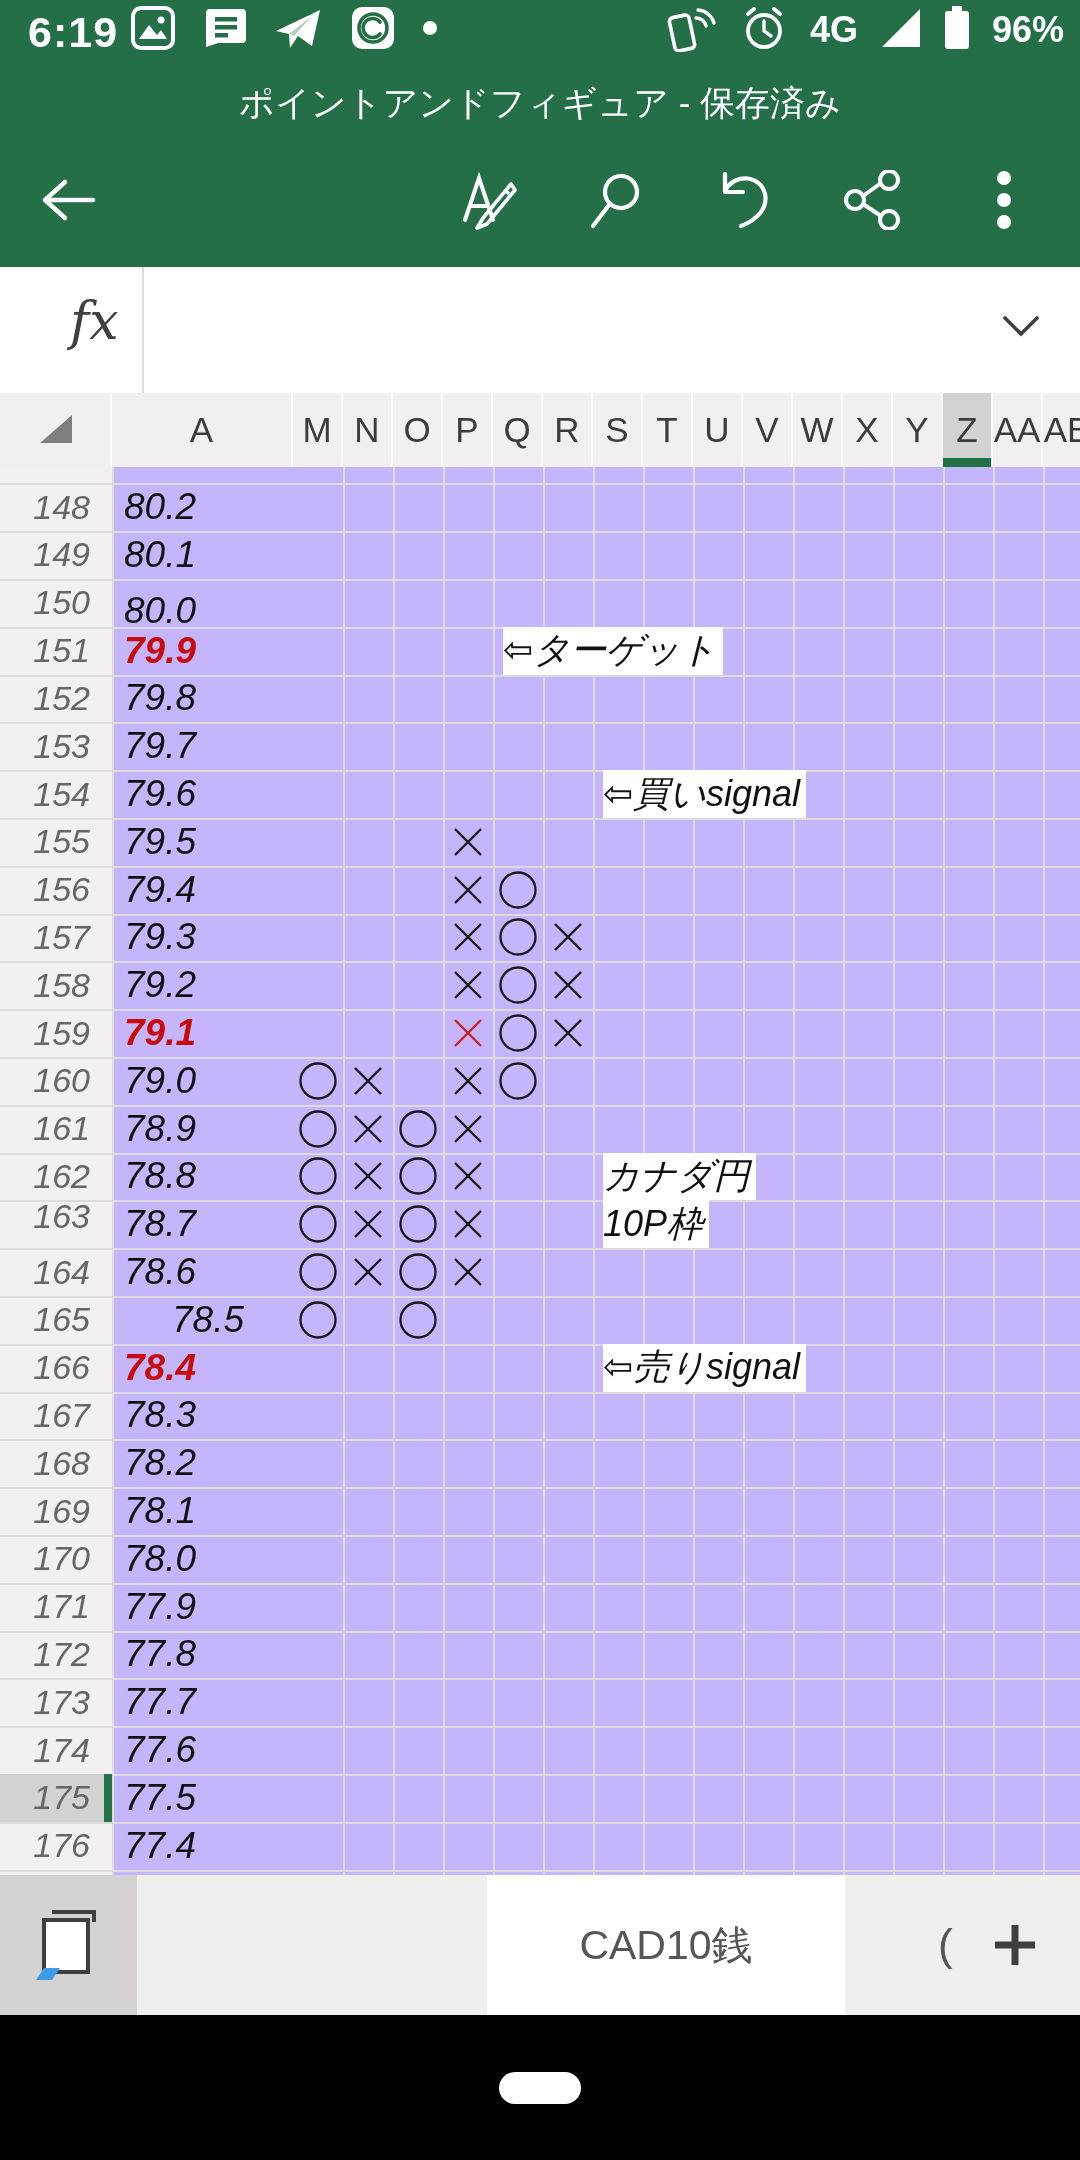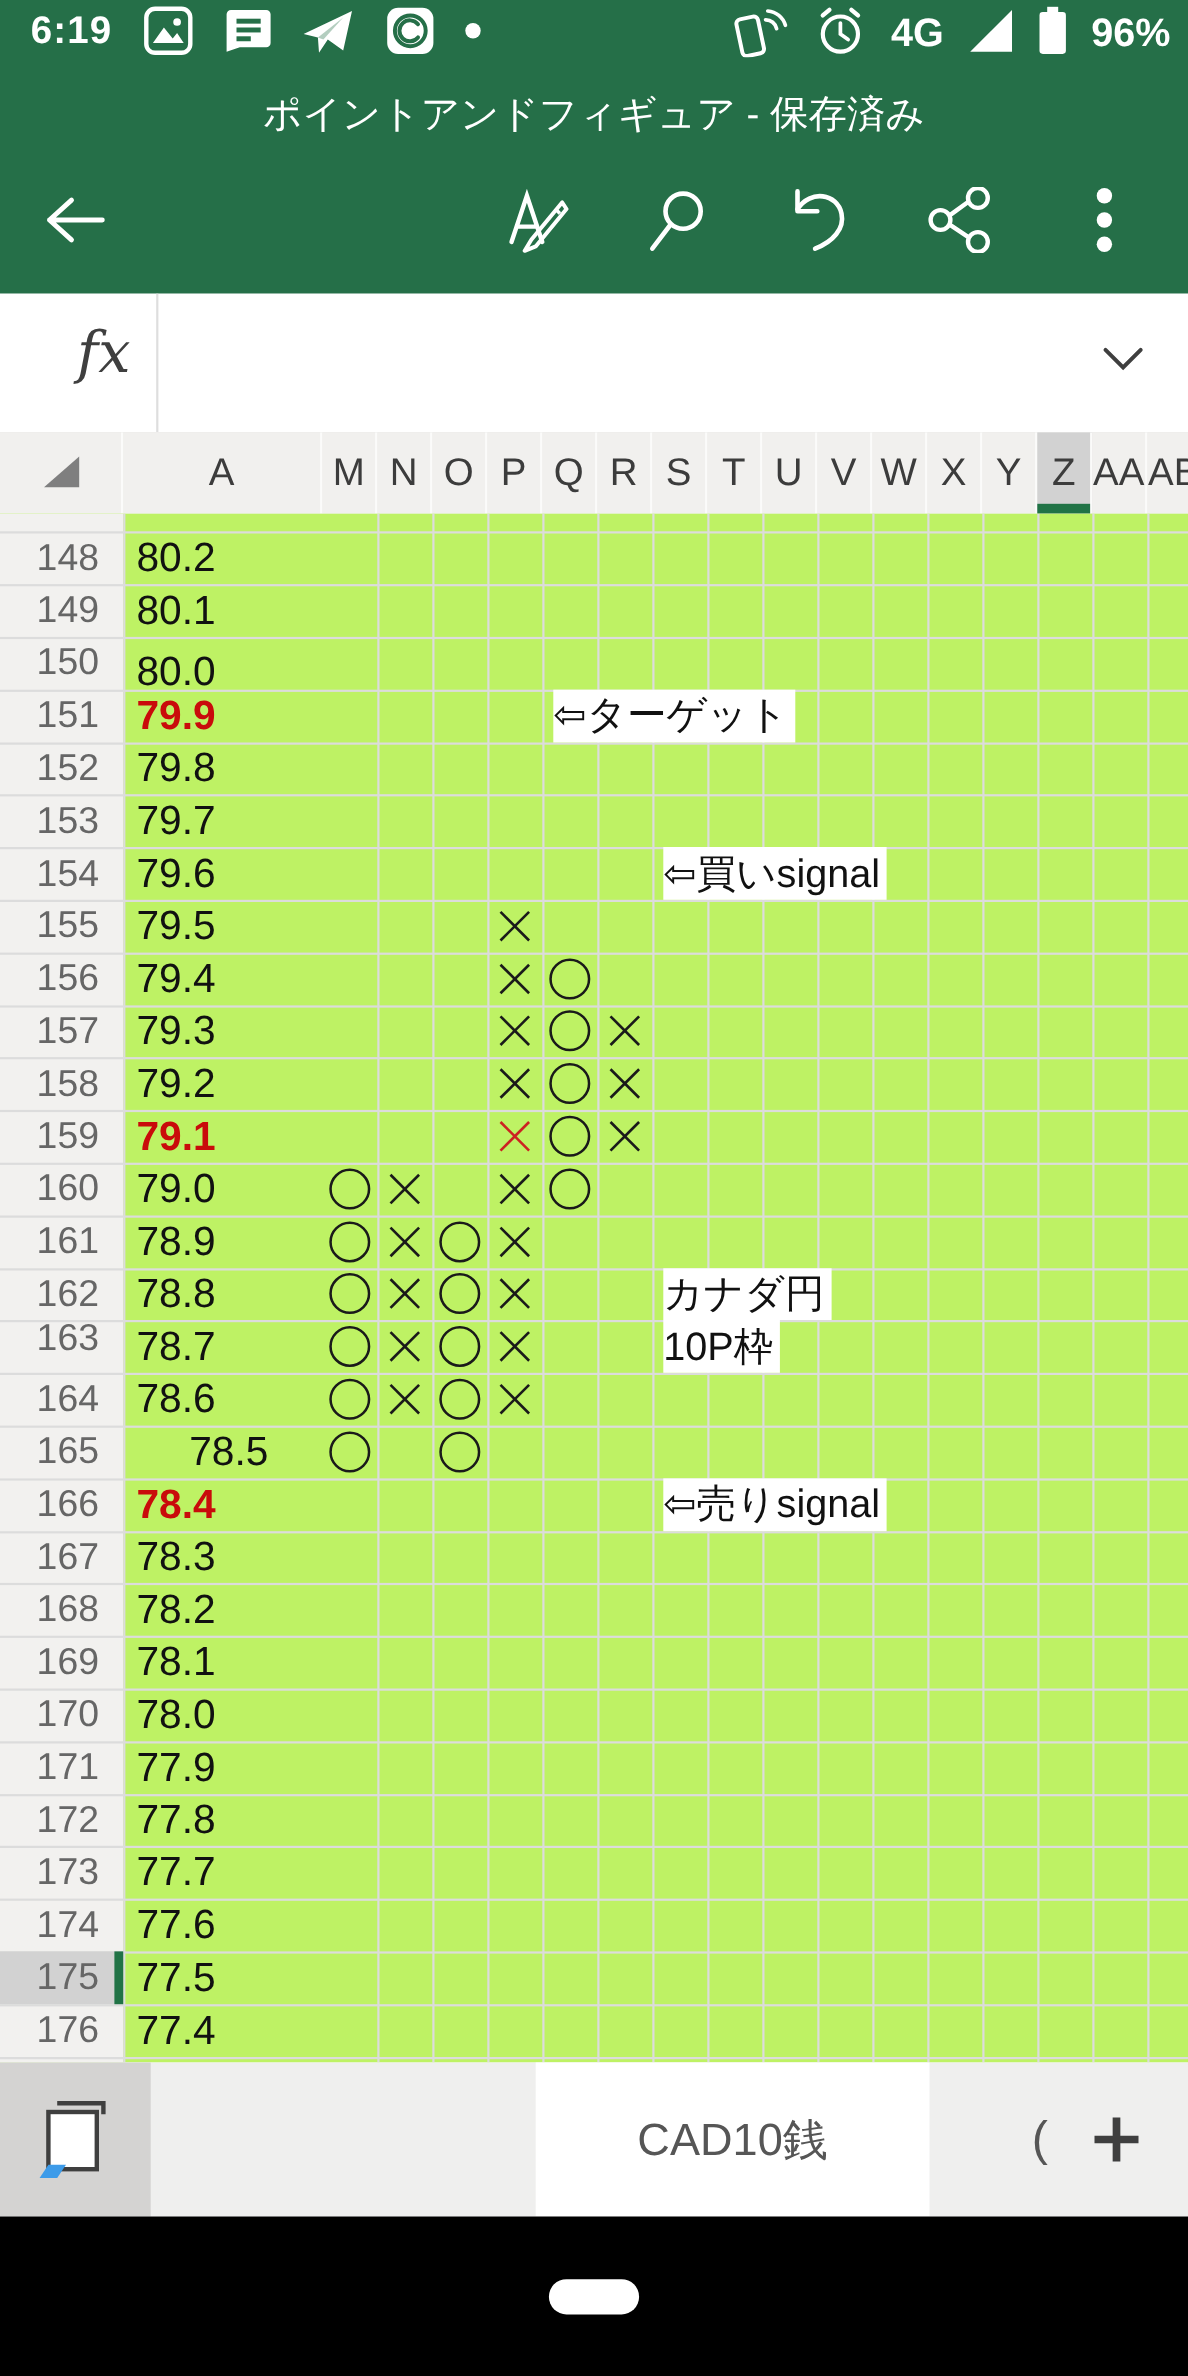--- a/index.html
+++ b/index.html
@@ -4,21 +4,21 @@
 <style>
   html,body{margin:0;padding:0;}
   body{
     width:1080px;height:2160px;position:relative;overflow:hidden;
     background:#fff;font-family:"Liberation Sans","DejaVu Sans",sans-serif;
     -webkit-font-smoothing:antialiased;
   }
   
   .apphdr{position:absolute;left:0;top:0;width:1080px;height:267px;background:#256F48;}
   .statusbar{position:absolute;left:0;top:0;width:1080px;height:60px;color:#fff;}
-  .sb-time{position:absolute;left:28px;top:8px;font-size:35px;font-weight:600;letter-spacing:1px;}
+  .sb-time{position:absolute;left:28px;top:8px;font-size:43px;font-weight:600;letter-spacing:1px;}
   .sb-left{position:absolute;left:130px;top:8px;display:flex;align-items:center;gap:26px;height:44px;}
   .sb-right{position:absolute;right:16px;top:8px;display:flex;align-items:center;gap:22px;height:44px;}
   .sb-txt{font-size:36px;font-weight:600;}
   .titlebar{position:absolute;left:0;top:68px;width:1080px;height:70px;
     display:flex;align-items:center;justify-content:center;}
   .title{color:#fff;font-size:35px;}
   .toolbar{position:absolute;left:0;top:150px;width:1080px;height:100px;}
   .tb-ic{position:absolute;top:18px;width:64px;height:64px;display:flex;align-items:center;justify-content:center;}
   
   .fxbar{position:absolute;left:0;top:267px;width:1080px;height:126px;background:#fff;border-bottom:2px solid #d8d8d8;}
@@ -29,21 +29,21 @@
   
   .colheads{position:absolute;left:0;top:393px;width:1080px;height:74px;background:#f1f0ee;overflow:hidden;}
   .chead{position:absolute;top:0;height:74px;display:flex;align-items:center;justify-content:center;
          font-size:35px;color:#3c3c3c;border-right:2px solid #fbfbfa;box-sizing:border-box;background:#f1f0ee;}
   .chead.sel{background:#d2d2d2;}
   .chead.sel::after{content:"";position:absolute;left:0;bottom:0;width:100%;height:9px;background:#217346;}
   .corner{position:absolute;left:0;top:0;width:112px;height:74px;background:#f1f0ee;border-right:2px solid #fbfbfa;box-sizing:border-box;}
   .corner .tri{position:absolute;left:40px;top:22px;width:0;height:0;
     border-left:32px solid transparent;border-bottom:28px solid #7f7f7f;}
   
-  .grid{position:absolute;left:0;top:467px;width:1080px;height:1408px;background:#bef264;overflow:hidden;}
+  .grid{position:absolute;left:0;top:467px;width:1080px;height:1408px;background:#c4b5fd;overflow:hidden;font-style:italic;}
   .rowhead-bg{position:absolute;left:0;top:0;width:112px;height:1408px;background:#f2f1ef;}
   .hline{position:absolute;left:0;width:1080px;height:2px;background:#dcdcdc;}
   .vline{position:absolute;top:0;width:2px;height:1408px;background:#dcdcdc;}
   .rownum{position:absolute;left:0;width:112px;text-align:right;box-sizing:border-box;padding-right:22px;
     font-size:34px;color:#666;display:flex;align-items:center;justify-content:flex-end;}
   .rownum.sel{background:#d2d2d2;}
   .rownum.sel .selbar{position:absolute;right:0;top:0;width:8px;height:100%;background:#217346;}
   .aval{position:absolute;left:124px;width:166px;font-size:37px;color:#111;display:flex;align-items:center;}
   .aval.red{color:#C90B0B;font-weight:700;}
   .sym{position:absolute;display:flex;align-items:center;justify-content:center;}

